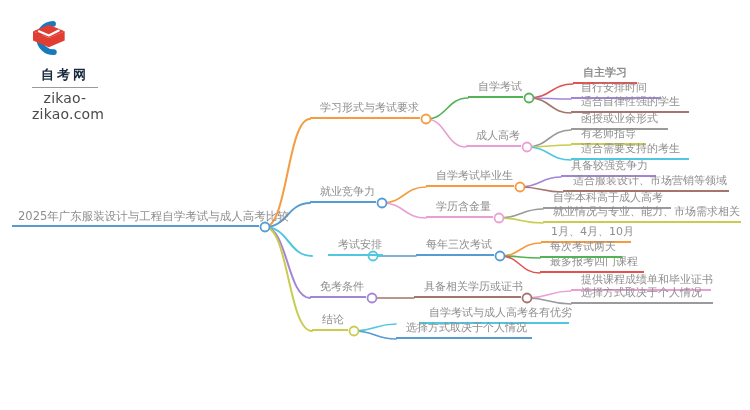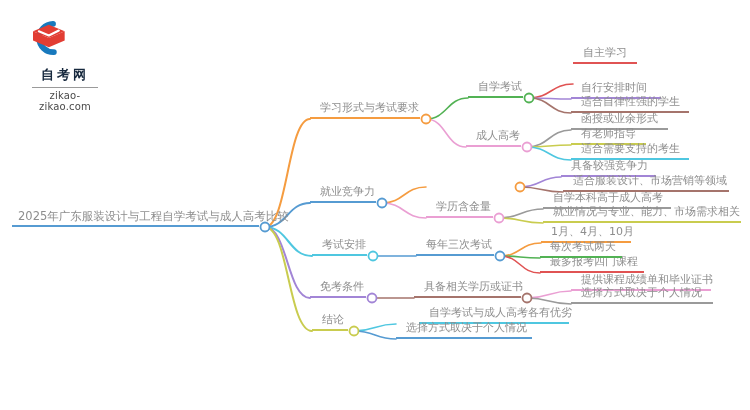--- a/index.html
+++ b/index.html
@@ -9,21 +9,21 @@
   }
   
   .logo{position:absolute;left:28px;top:12px;display:flex;align-items:flex-start;flex-direction:column;}
   .logo-icon{width:40px;height:40px;margin-top:6px;}
   .logo-text{margin-left:4px;width:66px;}
   .logo-title{
     font-size:13px;font-weight:bold;color:#17293e;letter-spacing:3px;
     text-align:center;padding:8px 0 3px 0;
   }
   .logo-divider{height:1px;background:#9a9a9a;width:100%;}
-  .logo-domain{font-size:10px;color:#4a4a4a;text-align:center;padding-top:2px;letter-spacing:0.2px;}
+  .logo-domain{font-size:14px;color:#4a4a4a;text-align:center;padding-top:2px;letter-spacing:0.2px;}
   
   .links-svg{position:absolute;left:0;top:0;width:750px;height:410px;}
   .nodes-layer{position:absolute;left:0;top:0;width:750px;height:410px;}
   .node-label{
     position:absolute;font-size:11px;line-height:14px;color:#8d8d8d;
     white-space:nowrap;border-bottom:2px solid #999;
     padding:0 2px 2px 10px;box-sizing:border-box;
   }
   .node-label.root{font-size:11.5px;padding-left:6px;}
 </style>
@@ -86,34 +86,35 @@
       <circle cx="500" cy="256" r="4.5" fill="#ffffff" stroke="#569bd2" stroke-width="1.8"></circle>
       <circle cx="372" cy="298" r="4.5" fill="#ffffff" stroke="#a285d6" stroke-width="1.8"></circle>
       <circle cx="527" cy="298" r="4.5" fill="#ffffff" stroke="#a5746c" stroke-width="1.8"></circle>
       <circle cx="354" cy="331" r="4.5" fill="#ffffff" stroke="#c9cc4f" stroke-width="1.8"></circle>
     </svg>
 
   <div class="nodes-layer" id="nodes-layer">
       <div class="node-label root" style="left: 12px; bottom: 183px; width: 247px; border-bottom-color: rgb(86, 155, 210); color: rgb(141, 141, 141);">2025年广东服装设计与工程自学考试与成人高考比较</div>
       <div class="node-label" style="left: 310px; bottom: 291px; width: 110px; border-bottom-color: rgb(245, 156, 64); color: rgb(141, 141, 141);">学习形式与考试要求</div>
       <div class="node-label" style="left: 468px; bottom: 312px; width: 55px; border-bottom-color: rgb(82, 178, 84); color: rgb(141, 141, 141);">自学考试</div>
-      <div class="node-label" style="left: 573px; bottom: 346px; width: 64px; border-bottom-color: rgb(224, 83, 83); color: rgb(141, 141, 141);">自主学习</div>
+      <div class="node-label" style="left: 573px; bottom: 326px; width: 64px; border-bottom-color: rgb(224, 83, 83); color: rgb(141, 141, 141); font-weight: bold;">自主学习</div>
       <div class="node-label" style="left: 571px; bottom: 311px; width: 90px; border-bottom-color: rgb(162, 133, 214); color: rgb(141, 141, 141);">自行安排时间</div>
       <div class="node-label" style="left: 571px; bottom: 297px; width: 118px; border-bottom-color: rgb(165, 116, 108); color: rgb(141, 141, 141);">适合自律性强的学生</div>
       <div class="node-label" style="left: 466px; bottom: 263px; width: 55px; border-bottom-color: rgb(234, 159, 211); color: rgb(141, 141, 141); margin-top: 41px;">成人高考</div>
       <div class="node-label" style="left: 571px; bottom: 280px; width: 97px; border-bottom-color: rgb(154, 154, 154); color: rgb(141, 141, 141);">函授或业余形式</div>
       <div class="node-label" style="left: 571px; bottom: 265px; width: 75px; border-bottom-color: rgb(201, 204, 79); color: rgb(141, 141, 141);">有老师指导</div>
       <div class="node-label" style="left: 571px; bottom: 250px; width: 118px; border-bottom-color: rgb(79, 199, 224); color: rgb(141, 141, 141);">适合需要支持的考生</div>
       <div class="node-label" style="left: 310px; bottom: 207px; width: 66px; border-bottom-color: rgb(86, 155, 210); color: rgb(141, 141, 141);">就业竞争力</div>
+      <div class="node-label" style="left: 426px; bottom: 223px; width: 88px; border-bottom-color: rgb(245, 156, 64); color: rgb(141, 141, 141);">自学考试毕业生</div>
       <div class="node-label" style="left: 561px; bottom: 233px; width: 95px; border-bottom-color: rgb(162, 133, 214); color: rgb(141, 141, 141);">具备较强竞争力</div>
       <div class="node-label" style="left: 563px; bottom: 218px; width: 166px; border-bottom-color: rgb(165, 116, 108); color: rgb(141, 141, 141);">适合服装设计、市场营销等领域</div>
       <div class="node-label" style="left: 426px; bottom: 192px; width: 67px; border-bottom-color: rgb(234, 159, 211); color: rgb(141, 141, 141);">学历含金量</div>
       <div class="node-label" style="left: 543px; bottom: 201px; width: 128px; border-bottom-color: rgb(154, 154, 154); color: rgb(141, 141, 141);">自学本科高于成人高考</div>
       <div class="node-label" style="left: 543px; bottom: 187px; width: 198px; border-bottom-color: rgb(201, 204, 79); color: rgb(141, 141, 141);">就业情况与专业、能力、市场需求相关</div>
-      <div class="node-label" style="left: 312px; bottom: 154px; width: 55px; border-bottom-color: rgb(79, 199, 224); color: rgb(141, 141, 141);">考试安排</div>
+      <div class="node-label" style="left: 328px; bottom: 154px; width: 55px; border-bottom-color: rgb(79, 199, 224); color: rgb(141, 141, 141);">考试安排</div>
       <div class="node-label" style="left: 416px; bottom: 154px; width: 78px; border-bottom-color: rgb(86, 155, 210); color: rgb(141, 141, 141);">每年三次考试</div>
       <div class="node-label" style="left: 541px; bottom: 167px; width: 90px; border-bottom-color: rgb(245, 156, 64); color: rgb(141, 141, 141);">1月、4月、10月</div>
       <div class="node-label" style="left: 540px; bottom: 137px; width: 104px; border-bottom-color: rgb(224, 83, 83); color: rgb(141, 141, 141);">最多报考四门课程</div>
       <div class="node-label" style="left: 540px; bottom: 152px; width: 82px; border-bottom-color: rgb(82, 178, 84); color: rgb(141, 141, 141);">每次考试两天</div>
       <div class="node-label" style="left: 310px; bottom: 112px; width: 56px; border-bottom-color: rgb(162, 133, 214); color: rgb(141, 141, 141);">免考条件</div>
       <div class="node-label" style="left: 414px; bottom: 112px; width: 107px; border-bottom-color: rgb(165, 116, 108); color: rgb(141, 141, 141);">具备相关学历或证书</div>
       <div class="node-label" style="left: 571px; bottom: 119px; width: 140px; border-bottom-color: rgb(234, 159, 211); color: rgb(141, 141, 141);">提供课程成绩单和毕业证书</div>
       <div class="node-label" style="left: 571px; bottom: 106px; width: 142px; border-bottom-color: rgb(154, 154, 154); color: rgb(141, 141, 141);">选择方式取决于个人情况</div>
       <div class="node-label" style="left: 312px; bottom: 79px; width: 36px; border-bottom-color: rgb(201, 204, 79); color: rgb(141, 141, 141);">结论</div>
       <div class="node-label" style="left: 419px; bottom: 86px; width: 150px; border-bottom-color: rgb(79, 199, 224); color: rgb(141, 141, 141);">自学考试与成人高考各有优劣</div>

